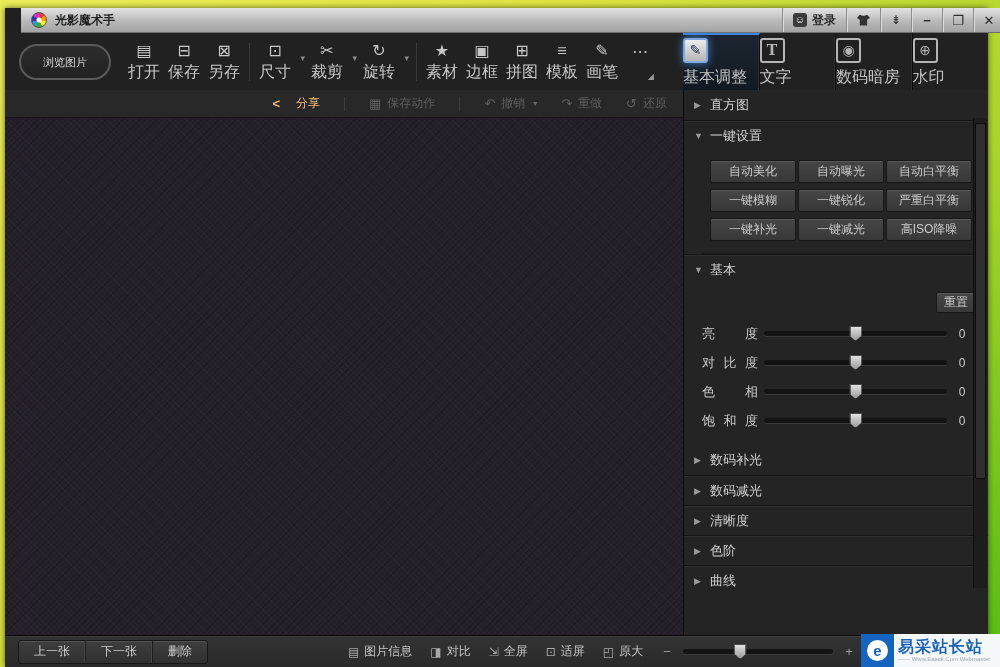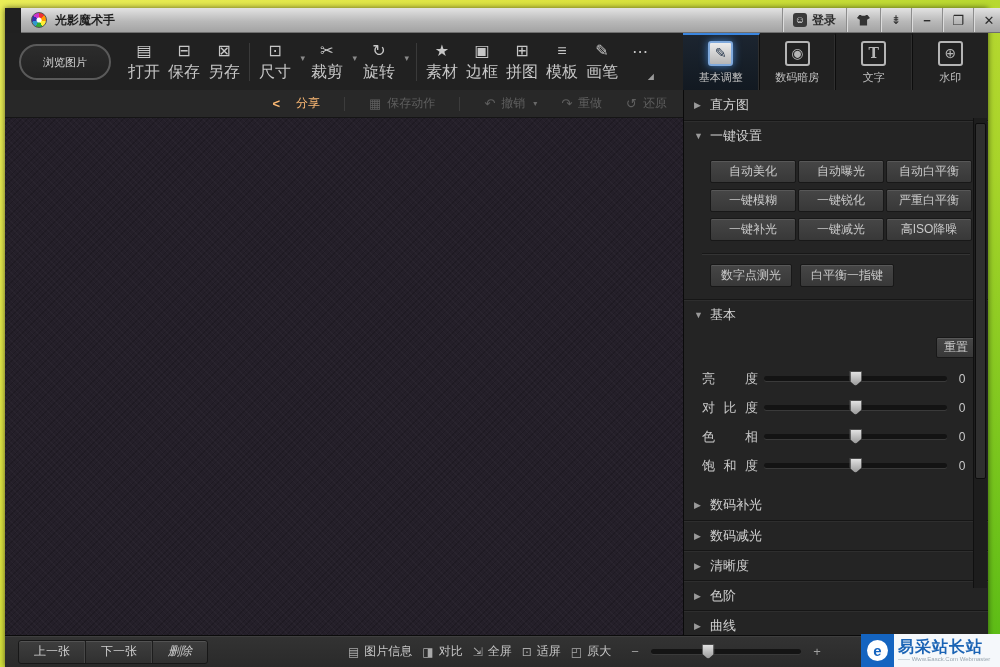--- a/index.html
+++ b/index.html
@@ -41,22 +41,22 @@
   .tool-btn.has-dd { width:52px; padding-right:12px; }
   .tool-ic { font-size:16px; line-height:18px; height:18px; color:#c6c6c6; }
   .tool-lb { font-size:16px; }
   .dd-arrow { position:absolute; right:2px; top:16px; font-size:9px; color:#8a8a8a; }
   .v-sep { width:1px; background:#3a3a3a; margin:6px 5px; }
   .more-btn { width:36px; }
   .more-btn .corner { position:absolute; right:4px; bottom:6px; font-size:8px; color:#9a9a9a; }
 
   
   .tabs { position:absolute; left:678px; top:25px; width:305px; height:57px; display:flex; }
-  .tab { flex:1; position:relative; display:flex; flex-direction:column; align-items:center; justify-content:center;
-    gap:4px; color:#c2c2c2; font-size:11px; border-right:1px solid #0d0d0d; box-shadow:inset -1px 0 0 #2f2f2f;
+  .tab { flex:1; position:relative; display:flex; flex-direction:column; justify-content:center;
+    gap:4px; color:#c2c2c2; font-size:16px; border-right:1px solid #0d0d0d; box-shadow:inset -1px 0 0 #2f2f2f;
     cursor:pointer; border-top:2px solid transparent; }
   .tab:last-child { border-right:none; box-shadow:none; }
   .tab .tab-ic { width:25px; height:25px; border:2px solid #b5b5b5; border-radius:3px; color:#b5b5b5;
     display:flex; align-items:center; justify-content:center; font-size:14px; }
   .tab.active { background:linear-gradient(#1c2530,#121921); border-top:2px solid #3a86e0; }
   .tab.active .tab-ic { background:linear-gradient(#ececec,#b6b6b6); border-color:#7fa9dc; color:#1c2e45;
     box-shadow:0 0 8px rgba(70,140,220,.85); }
 
   
   .editbar { position:absolute; left:0; top:82px; width:678px; height:28px; background:#282828;
@@ -105,22 +105,22 @@
     border:1px solid #0d0d0d; border-radius:2px; cursor:grab; }
 
   
   .bottombar { position:absolute; left:0; top:627px; width:983px; height:32px;
     background:linear-gradient(#333,#2a2a2a); border-top:1px solid #0b0b0b; box-shadow:inset 0 1px 0 #3e3e3e;
     display:flex; align-items:center; }
   .nav-group { display:flex; margin-left:13px; height:24px; border:1px solid #171717; border-radius:3px;
     background:linear-gradient(#3e3e3e,#303030); box-shadow:inset 0 1px 0 #535353; }
   .nav-btn { padding:0 15px; display:flex; align-items:center; color:#cecece; font-size:12px;
     border-right:1px solid #1d1d1d; box-shadow:inset -1px 0 0 #474747; cursor:pointer; }
-  .nav-btn:last-child { border-right:none; box-shadow:none;font-style:italic; }
-  .view-group { display:flex; gap:10px; margin-left:140px; }
+  .nav-btn:last-child { border-right:none; box-shadow:none; }
+  .view-group { display:flex; gap:18px; margin-left:140px; }
   .view-item { display:flex; align-items:center; gap:5px; color:#c6c6c6; font-size:12px; cursor:pointer; }
   .view-ic { font-size:12px; color:#a9a9a9; }
   .zoom-group { display:flex; align-items:center; gap:10px; margin-left:18px; }
   .zoom-sign { color:#9f9f9f; font-size:13px; width:12px; text-align:center; cursor:pointer; }
   .z-track { position:relative; width:150px; height:5px; background:#141414; border-radius:3px;
     box-shadow:0 1px 0 #3a3a3a; cursor:pointer; }
 
   
   .watermark { position:absolute; right:0; bottom:0; width:139px; height:33px; display:flex; }
   .wm-logo { width:33px; height:33px; background:#1464c0; display:flex; align-items:center; justify-content:center; }
@@ -243,26 +243,26 @@
         </div>
       </div>
   </div>
 
   <div class="tabs" id="tabs">
       <div class="tab active">
         <span class="tab-ic" data-icon="basic-adjust-icon"></span>
         <span class="tab-lb">基本调整</span>
       </div>
       <div class="tab">
+        <span class="tab-ic" data-icon="text-icon"></span>
+        <span class="tab-lb">文字</span>
+      </div>
+      <div class="tab">
         <span class="tab-ic" data-icon="darkroom-icon"></span>
         <span class="tab-lb">数码暗房</span>
-      </div>
-      <div class="tab">
-        <span class="tab-ic" data-icon="text-icon"></span>
-        <span class="tab-lb">文字</span>
       </div>
       <div class="tab">
         <span class="tab-ic" data-icon="watermark-icon"></span>
         <span class="tab-lb">水印</span>
       </div>
     </div>
 
   <div class="editbar" id="editbar">
       <div class="edit-item enabled">
         <span class="edit-ic" data-icon="share-icon"></span>
@@ -305,24 +305,20 @@
         <div class="pbtn">自动曝光</div>
         <div class="pbtn">自动白平衡</div>
         <div class="pbtn">一键模糊</div>
         <div class="pbtn">一键锐化</div>
         <div class="pbtn">严重白平衡</div>
         <div class="pbtn">一键补光</div>
         <div class="pbtn">一键减光</div>
         <div class="pbtn">高ISO降噪</div>
       </div>
     <div class="ok-divider"></div>
-    <div class="ok-extra" id="ok-extra">
-        <div class="pbtn">数字点测光</div>
-        <div class="pbtn">白平衡一指键</div>
-      </div>
     <div class="sec-head">
       <span class="tri">▼</span>
       <span>基本</span>
     </div>
     <div class="basic-body">
       <div class="reset-row">
         <div class="pbtn reset-btn">重置</div>
       </div>
       <div id="sliders">
           <div class="slider-row">

